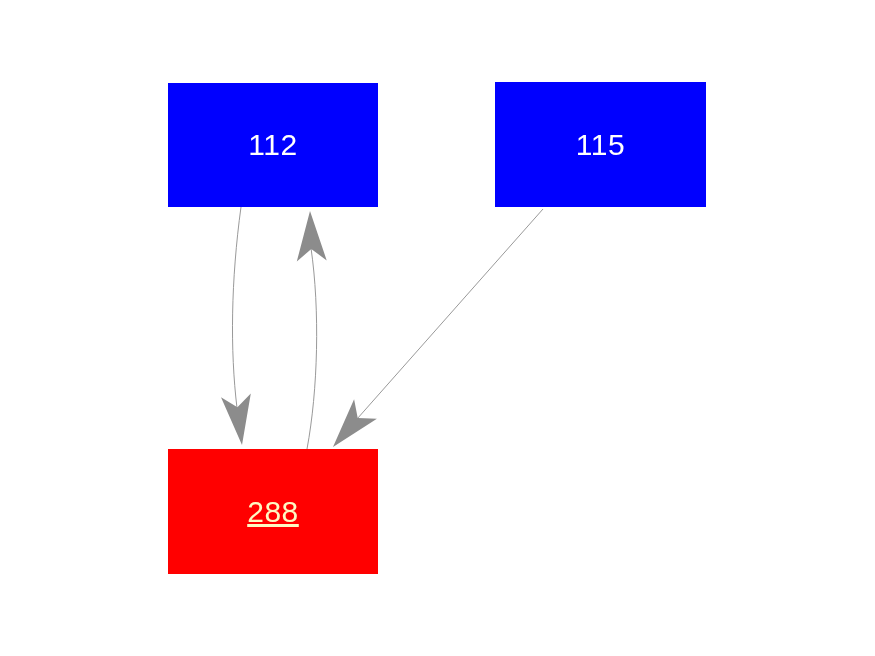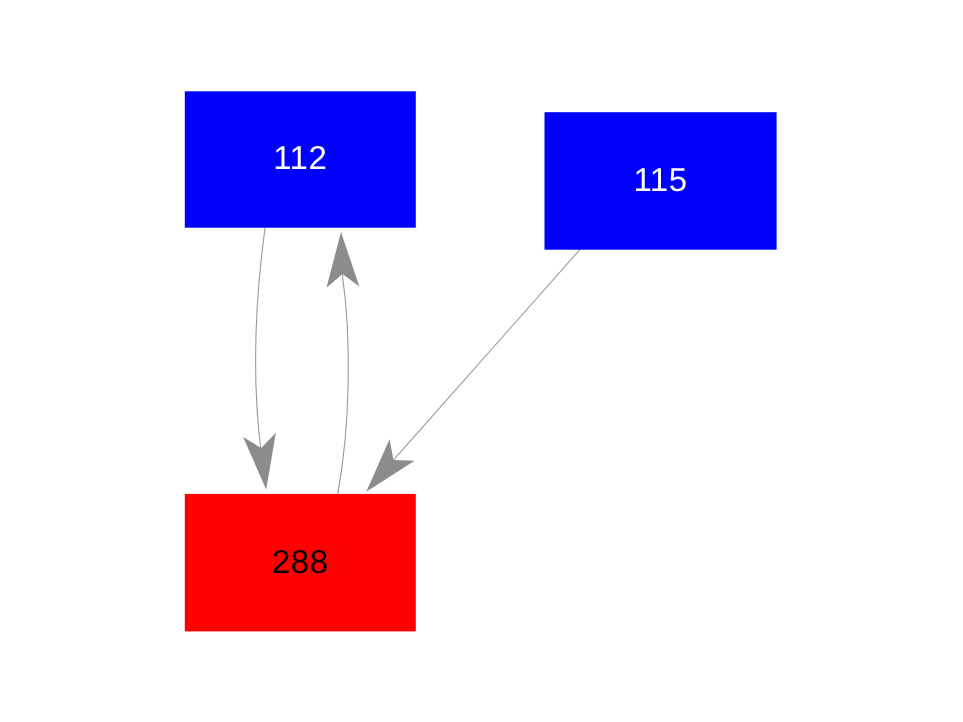--- a/index.html
+++ b/index.html
@@ -45,20 +45,20 @@
       <path d="M 307,449 C 318,390 320,310 311,248" fill="none" stroke="#999999" stroke-width="1"></path>
       <polygon points="310.0,211.0 326.7,260.4 311.3,249.0 296.8,261.5" fill="#8c8c8c"></polygon>
       <path d="M 543,209 L 357,419" fill="none" stroke="#999999" stroke-width="1"></path>
       <polygon points="333.0,447.0 354.1,399.3 357.7,418.1 376.9,418.8" fill="#8c8c8c"></polygon>
     </svg>
 
   <div class="node" style="left: 168px; top: 83px; width: 210px; height: 124px; background: rgb(0, 0, 255);">
     <span class="node-label" style="color: rgb(255, 255, 255);">112</span>
   </div>
 
-  <div class="node" style="left: 495px; top: 82px; width: 211px; height: 125px; background: rgb(0, 0, 255); margin-top: 20px;">
+  <div class="node" style="left: 495px; top: 82px; width: 211px; height: 125px; background: rgb(0, 0, 255);">
     <span class="node-label" style="color: rgb(255, 255, 255);">115</span>
   </div>
 
   <div class="node" style="left: 168px; top: 449px; width: 210px; height: 125px; background: rgb(255, 0, 0);">
-    <span class="node-label" style="color: #000000;">288</span>
+    <span class="node-label" style="color: #fef9c3; text-decoration: underline;">288</span>
   </div>
 </div>
 
 </body></html>

